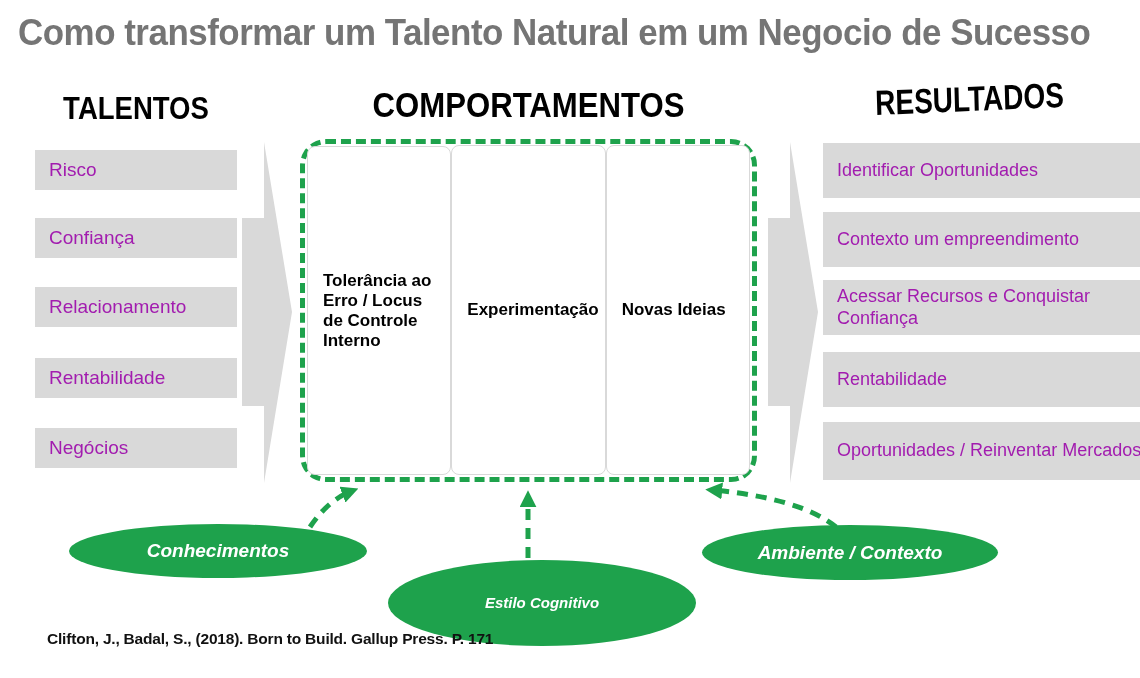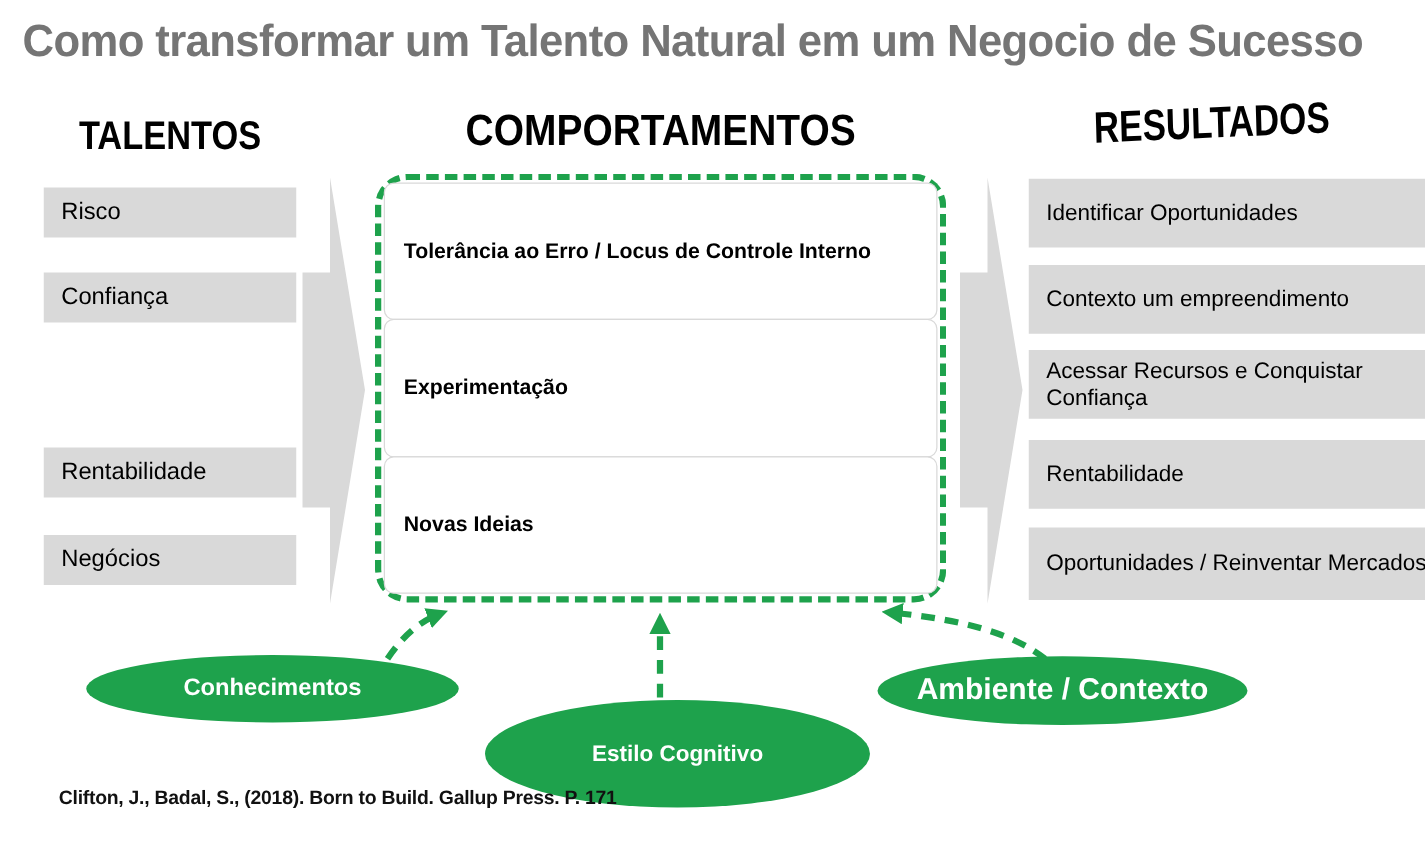--- a/index.html
+++ b/index.html
@@ -15,52 +15,52 @@
   }
   .colh {
     position:absolute; font-weight:bold; color:#000;
     text-align:center; white-space:nowrap;
   }
   .colh-talentos { left:35px; top:90px; width:202px; font-size:32px; transform:scaleX(0.86); }
   .colh-comportamentos { left:300px; top:85px; width:457px; font-size:35px; transform:scaleX(0.89); }
   .colh-resultados { left:823px; top:79px; width:293px; font-size:35px; transform:scaleX(0.80) rotate(-2deg); }
 
   .gbox {
-    position:absolute; background:#d9d9d9; color:#000000;
+    position:absolute; background:#d9d9d9; color:#a21caf;
     display:flex; align-items:center; box-sizing:border-box;
     padding-left:14px; padding-right:8px;
   }
   .gbox-left  { left:35px;  width:202px; height:40px; font-size:19px; }
   .gbox-right { left:823px; width:327px; height:55px; font-size:18px; line-height:1.22; }
 
   .dashedbox {
     position:absolute; left:300px; top:139px; width:457px; height:343px;
     box-sizing:border-box; border:5px dashed #1ea24c; border-radius:26px;
-    display:flex; flex-direction:column; padding:2px; background:transparent;text-align:right;
+    display:flex; flex-direction:row; padding:2px; background:transparent;
   }
   .mrow {
     flex:1; background:#ffffff; border:1px solid #d9d9d9; border-radius:8px;
     display:flex; align-items:center; padding-left:15px; padding-right:6px;
     font-weight:bold; font-size:17px; color:#000; margin-top:-1px;
     box-sizing:border-box;
   }
   .mrow:first-child { margin-top:0; }
 
   .layer { position:absolute; left:0; top:0; width:1140px; height:678px; pointer-events:none; }
   .conn { stroke:#1ea24c; stroke-width:5; fill:none; stroke-dasharray:11 8; }
 
   .ellipse {
     position:absolute; background:#1ea24c; border-radius:50%;
-    color:#ffffff; font-weight:bold;
+    color:#ffffff; font-style:italic; font-weight:bold;
     display:flex; flex-direction:column; align-items:center; justify-content:center;
     text-align:center; line-height:1.35;
   }
   .ellipse-conhecimentos { left:69px;  top:524px; width:298px; height:54px; font-size:19px; }
-  .ellipse-estilo        { left:388px; top:560px; width:308px; height:86px; font-size:18px;gap:27px; }
-  .ellipse-ambiente      { left:702px; top:525px; width:296px; height:55px; font-size:24px; }
+  .ellipse-estilo        { left:388px; top:560px; width:308px; height:86px; font-size:15px;gap:27px; }
+  .ellipse-ambiente      { left:702px; top:525px; width:296px; height:55px; font-size:19px; }
 
   .cite {
     position:absolute; left:47px; top:630px;
     font-size:15.5px; font-weight:bold; color:#111111; letter-spacing:-0.2px;
     white-space:nowrap;
   }
 </style>
 </head>
 <body>
 
@@ -80,20 +80,21 @@
     </defs>
     <polygon points="242,218 264,218 264,142 292,312 264,483 264,406 242,406" fill="#d9d9d9"></polygon>
     <polygon points="768,218 790,218 790,142 818,312 790,483 790,406 768,406" fill="#d9d9d9"></polygon>
     <path class="conn" d="M310,527 Q328,500 352,491" marker-end="url(#ah)"></path>
     <path class="conn" d="M528,558 L528,497" marker-end="url(#ah)"></path>
     <path class="conn" d="M836,527 Q800,498 712,490" marker-end="url(#ah)"></path>
   </svg>
 
   <div class="gbox gbox-left" style="top:150px">Risco</div>
   <div class="gbox gbox-left" style="top:218px">Confiança</div>
+  <div class="gbox gbox-left" style="top:287px">Relacionamento</div>
   <div class="gbox gbox-left" style="top:358px">Rentabilidade</div>
   <div class="gbox gbox-left" style="top:428px">Negócios</div>
 
   <div class="dashedbox">
     <div class="mrow">Tolerância ao Erro / Locus de Controle Interno</div>
     <div class="mrow">Experimentação</div>
     <div class="mrow">Novas Ideias</div>
   </div>
 
   <div class="gbox gbox-right" style="top:143px">Identificar Oportunidades</div>

